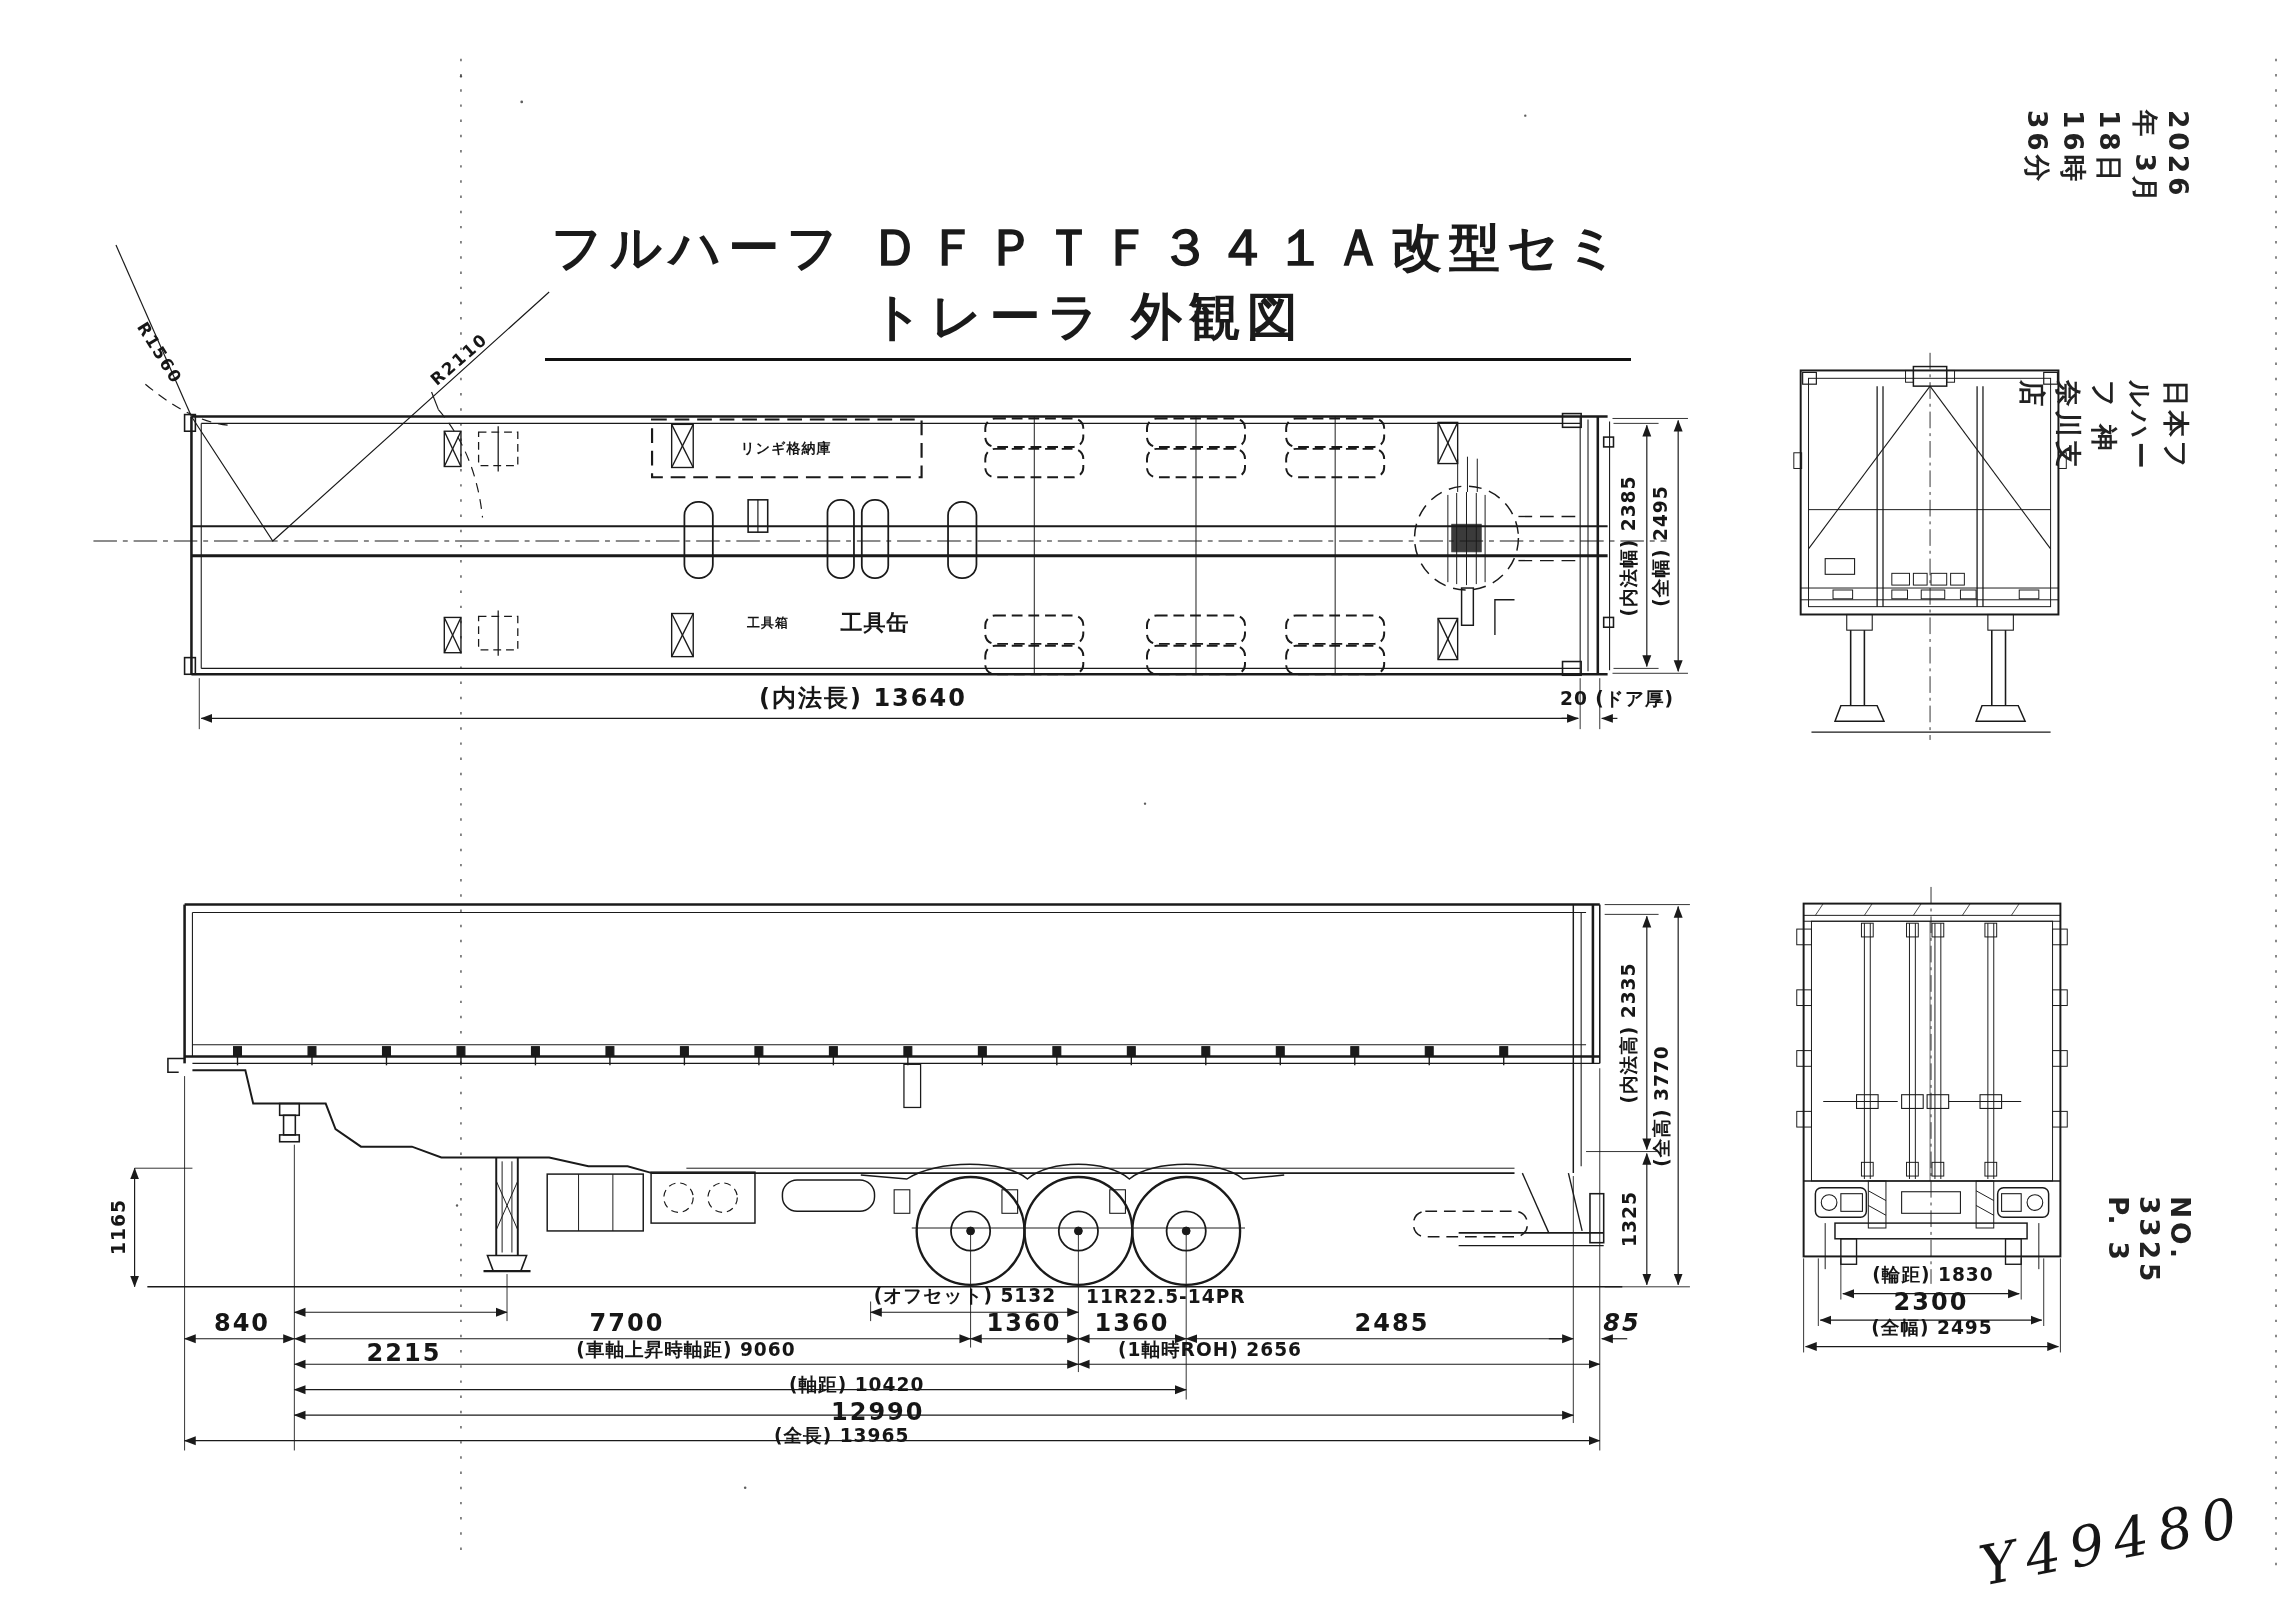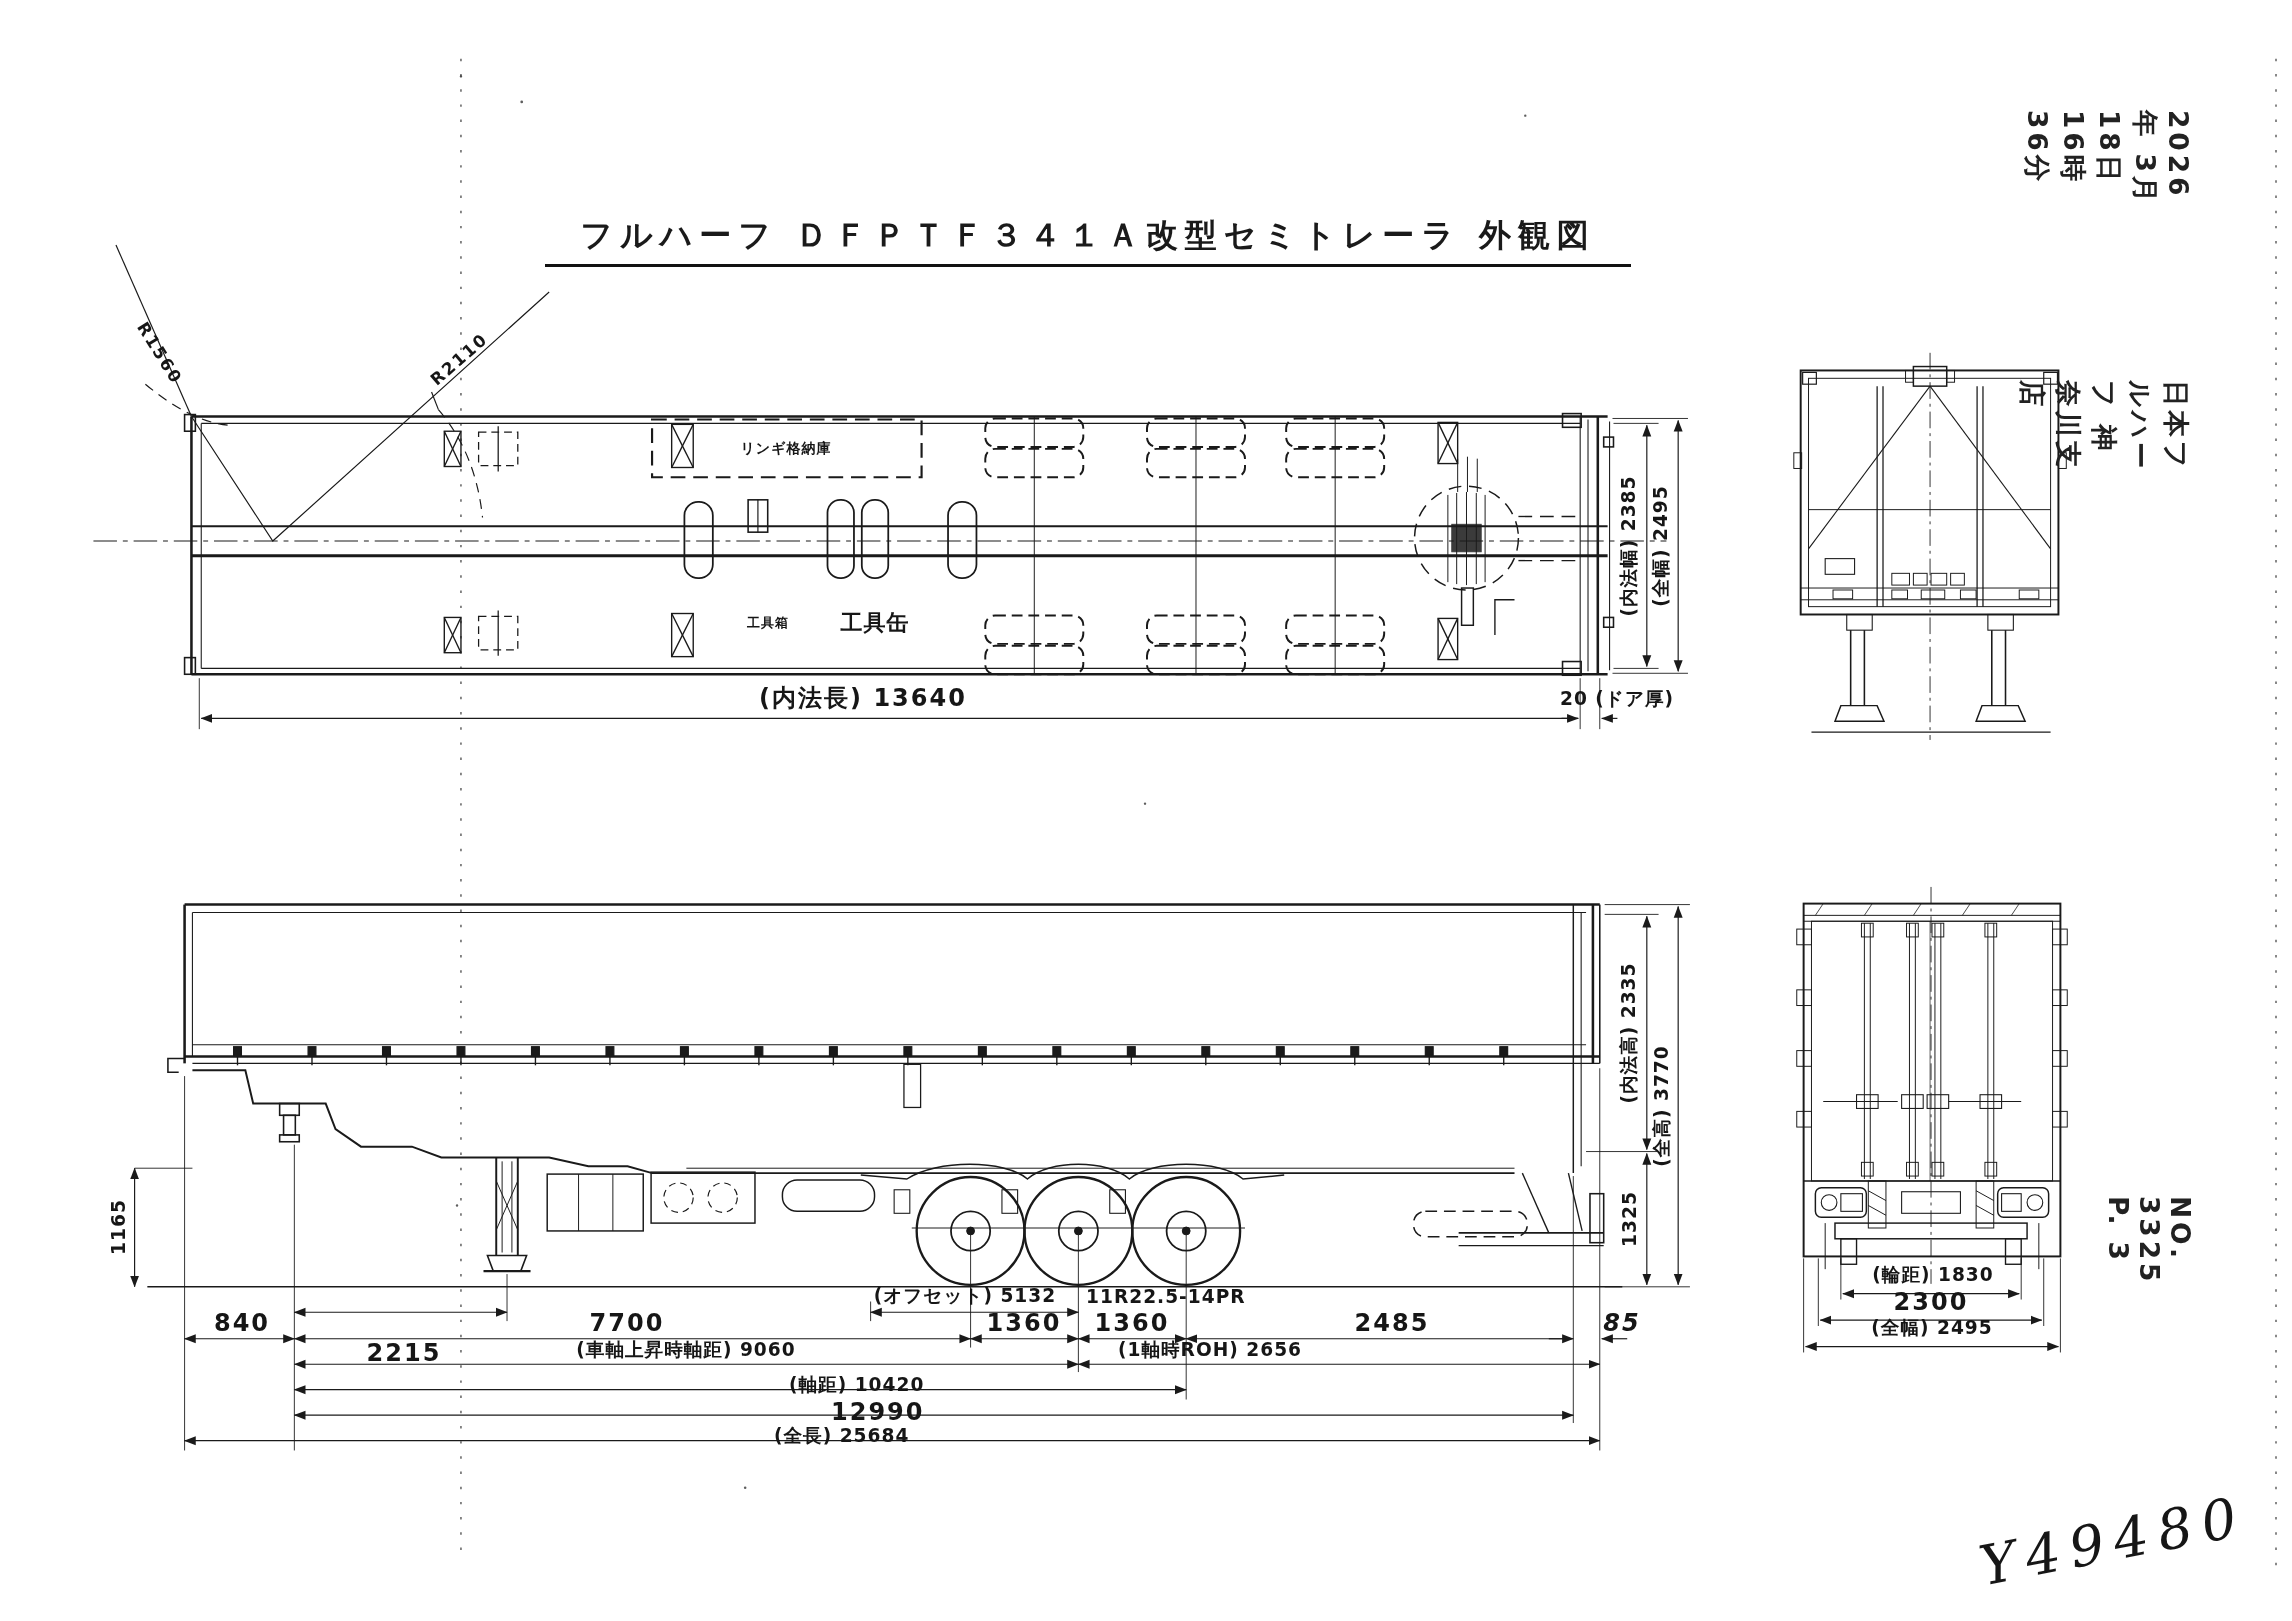--- a/index.html
+++ b/index.html
@@ -6,21 +6,21 @@
   #page{position:relative;width:2293px;height:1621px;background:#ffffff;overflow:hidden;
         font-family:"DejaVu Sans",sans-serif;color:#1a1a1a;}
   #art{position:absolute;left:0;top:0;}
   .lbl{position:absolute;white-space:nowrap;color:#161616;}
   .ctr{transform:translate(-50%,-50%);}
   .dim{font-size:24px;letter-spacing:2px;font-weight:bold;}
   .dims{font-size:18.6px;letter-spacing:1px;font-weight:bold;}
   .rot90ccw{transform:translate(-50%,-50%) rotate(-90deg);}
   .jp{font-size:14px;font-weight:bold;letter-spacing:1px;}
   #title{position:absolute;left:545px;top:214px;width:1086px;text-align:center;
-         font-size:32px;font-weight:bold;letter-spacing:6.9px;
+         font-size:51px;font-weight:bold;letter-spacing:6.9px;
          border-bottom:3.9px solid #111;padding-bottom:5.9px;}
   .fax{position:absolute;font-size:26.5px;letter-spacing:3.9px;font-weight:bold;color:#222;
        transform-origin:top left;transform:rotate(90deg);}
   #handwriting{position:absolute;left:1978px;top:1509px;font-family:"DejaVu Serif",serif;
        font-style:italic;font-size:55px;letter-spacing:9.8px;color:#161616;
        transform:rotate(-11deg);}
   .r-note{font-size:16.7px;font-weight:bold;letter-spacing:2px;}
 </style>
 </head>
 <body>
@@ -546,21 +546,21 @@
 <div class="lbl dims ctr" style="left:965px;top:1296px;">(オフセット) 5132</div>
 <div class="lbl dims" style="left:1086px;top:1286px;">11R22.5-14PR</div>
 <div class="lbl dim ctr" style="left:1024px;top:1323px;">1360</div>
 <div class="lbl dim ctr" style="left:1132px;top:1323px;">1360</div>
 <div class="lbl dim ctr" style="left:1392px;top:1323px;">2485</div>
 <div class="lbl dim ctr" style="left:1622px;top:1323px;font-style:italic;">85</div>
 <div class="lbl dims ctr" style="left:686px;top:1350px;">(車軸上昇時軸距) 9060</div>
 <div class="lbl dims ctr" style="left:1210px;top:1350px;">(1軸時ROH) 2656</div>
 <div class="lbl dims" style="left:789px;top:1372px;">(軸距) 10420</div>
 <div class="lbl dim" style="left:831px;top:1398px;">12990</div>
-<div class="lbl dims" style="left:774px;top:1423px;">(全長) 25684</div>
+<div class="lbl dims" style="left:774px;top:1423px;">(全長) 13965</div>
 <div class="lbl dims rot90ccw" style="left:1629px;top:1033px;">(内法高) 2335</div>
 <div class="lbl dims rot90ccw" style="left:1629px;top:1219px;">1325</div>
 <div class="lbl dims rot90ccw" style="left:1662px;top:1106px;">(全高) 3770</div>
 
 <div class="lbl dims ctr" style="left:1933px;top:1275px;">(輪距) 1830</div>
 <div class="lbl dim ctr" style="left:1931px;top:1302px;">2300</div>
 <div class="lbl dims ctr" style="left:1932px;top:1328px;">(全幅) 2495</div>
 
 </div>
 

